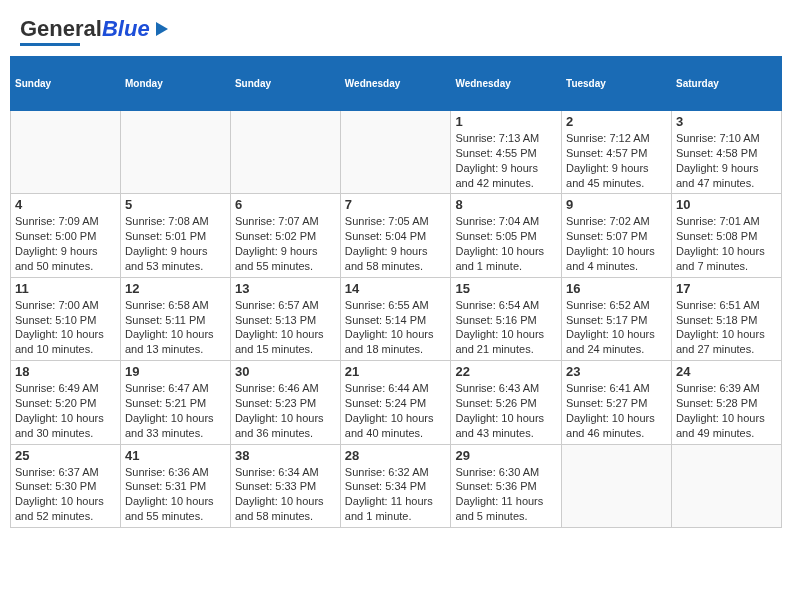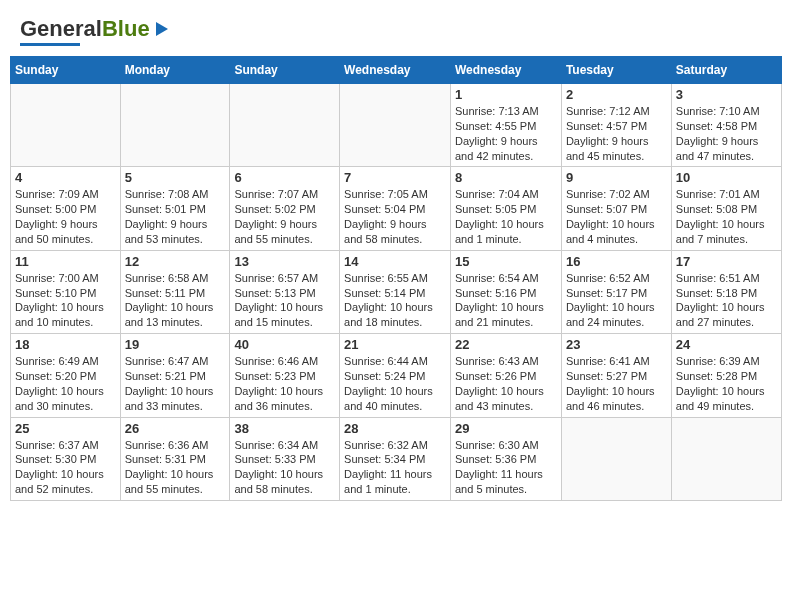--- a/index.html
+++ b/index.html
@@ -20,21 +20,21 @@
       display: flex;
       flex-direction: column;
       align-items: flex-start;
     }
     .logo-text {
       font-size: 22px;
       font-weight: bold;
       color: #333;
       line-height: 1;
     }
-    .logo-text span.blue { color: #4d7c0f; }
+    .logo-text span.blue { color: #1d4ed8; font-style: italic; }
     .logo-underline {
       width: 60px;
       height: 3px;
       background: #1a6bb5;
       margin-top: 1px;
     }
     .title-area { text-align: right; }
     .month-title {
       font-size: 32px;
       font-weight: bold;
@@ -47,23 +47,23 @@
     }
     .calendar {
       width: 100%;
       border-collapse: collapse;
       margin-top: 6px;
       font-size: 11px;
     }
     .calendar th {
       background: #1a6bb5;
       color: #fff;
-      padding: 6px 4px;
+      padding: 21px 4px;
       text-align: left;
-      font-size: 12px;
+      font-size: 10px;
       border: 1px solid #1a6bb5;
     }
     .calendar td {
       vertical-align: top;
       border: 1px solid #ccc;
       padding: 3px 4px;
       width: 113px;
       min-height: 70px;
       background: #fff;
     }
@@ -198,21 +198,21 @@
       <tr class="week-row">
         <td>
           <div class="day-num">18</div>
           <div class="day-info">Sunrise: 6:49 AM<br>Sunset: 5:20 PM<br>Daylight: 10 hours<br>and 30 minutes.</div>
         </td>
         <td>
           <div class="day-num">19</div>
           <div class="day-info">Sunrise: 6:47 AM<br>Sunset: 5:21 PM<br>Daylight: 10 hours<br>and 33 minutes.</div>
         </td>
         <td>
-          <div class="day-num">40</div>
+          <div class="day-num">30</div>
           <div class="day-info">Sunrise: 6:46 AM<br>Sunset: 5:23 PM<br>Daylight: 10 hours<br>and 36 minutes.</div>
         </td>
         <td>
           <div class="day-num">21</div>
           <div class="day-info">Sunrise: 6:44 AM<br>Sunset: 5:24 PM<br>Daylight: 10 hours<br>and 40 minutes.</div>
         </td>
         <td>
           <div class="day-num">22</div>
           <div class="day-info">Sunrise: 6:43 AM<br>Sunset: 5:26 PM<br>Daylight: 10 hours<br>and 43 minutes.</div>
         </td>
@@ -224,21 +224,21 @@
           <div class="day-num">24</div>
           <div class="day-info">Sunrise: 6:39 AM<br>Sunset: 5:28 PM<br>Daylight: 10 hours<br>and 49 minutes.</div>
         </td>
       </tr>
       <tr class="week-row">
         <td>
           <div class="day-num">25</div>
           <div class="day-info">Sunrise: 6:37 AM<br>Sunset: 5:30 PM<br>Daylight: 10 hours<br>and 52 minutes.</div>
         </td>
         <td>
-          <div class="day-num">26</div>
+          <div class="day-num">41</div>
           <div class="day-info">Sunrise: 6:36 AM<br>Sunset: 5:31 PM<br>Daylight: 10 hours<br>and 55 minutes.</div>
         </td>
         <td>
           <div class="day-num">38</div>
           <div class="day-info">Sunrise: 6:34 AM<br>Sunset: 5:33 PM<br>Daylight: 10 hours<br>and 58 minutes.</div>
         </td>
         <td>
           <div class="day-num">28</div>
           <div class="day-info">Sunrise: 6:32 AM<br>Sunset: 5:34 PM<br>Daylight: 11 hours<br>and 1 minute.</div>
         </td>

